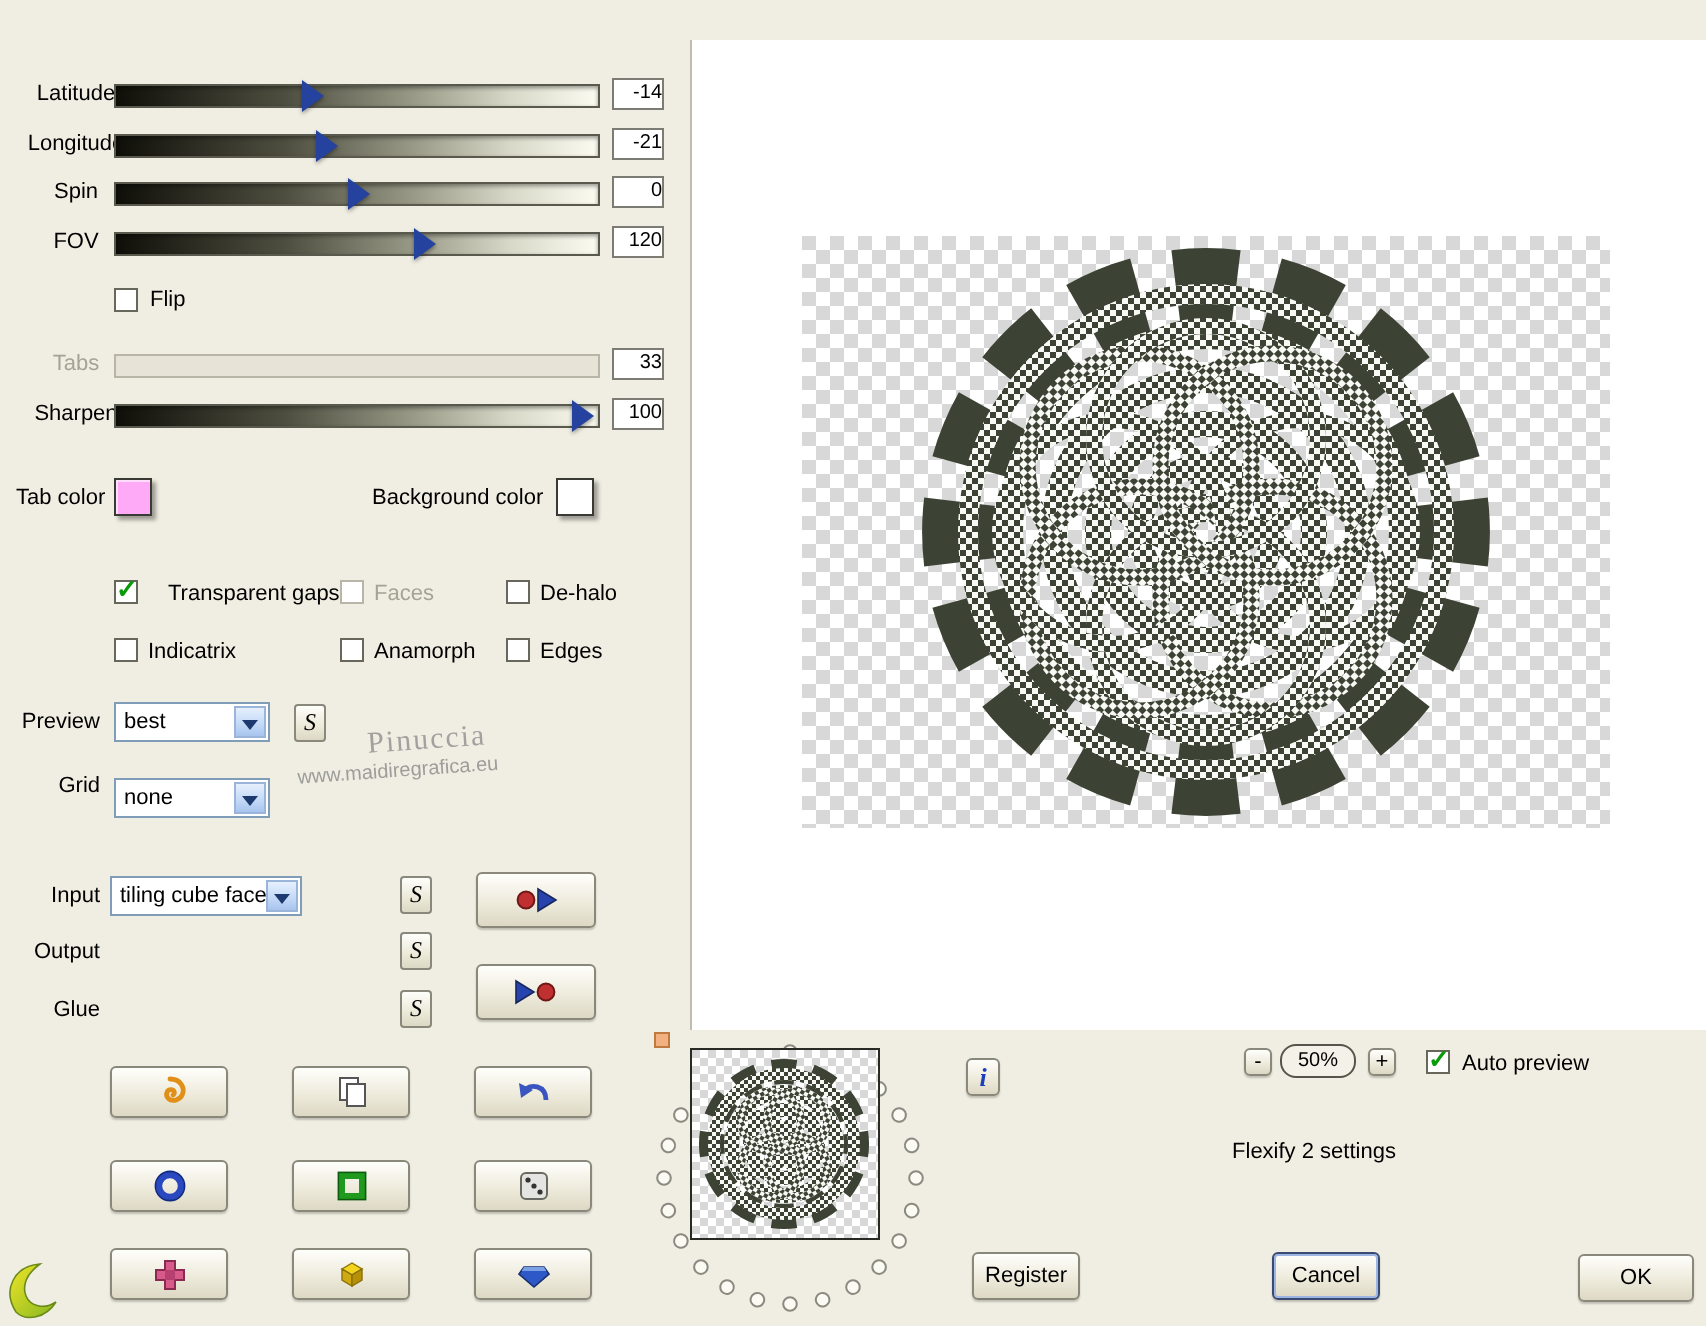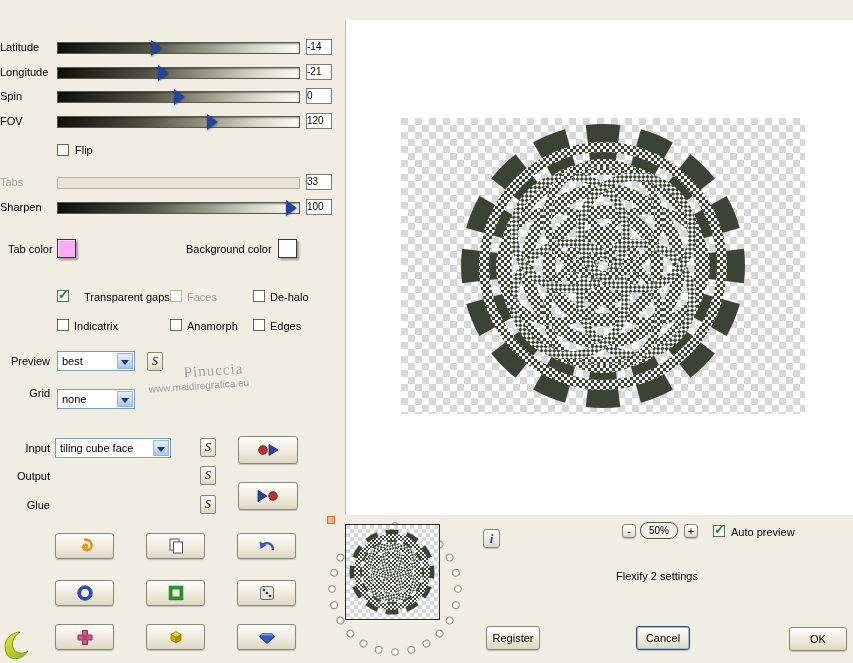--- a/index.html
+++ b/index.html
@@ -7,32 +7,32 @@
   body{font-family:"Liberation Sans",sans-serif;font-size:11px;color:#000;}
   #root{position:relative;width:853px;height:663px;background:#f0eee2;overflow:hidden;}
 
   
   .titlebar{position:absolute;left:0;top:0;width:853px;height:19px;
     background:linear-gradient(180deg,#5a9cfc 0%,#2a70ee 12%,#0c53d8 55%,#0a47b8 100%);
     color:#fff;font-weight:bold;font-size:12px;line-height:19px;padding-left:7px;
     text-shadow:1px 1px 1px #03277a;}
 
   
-  .slabel{position:absolute;left:0;width:52px;text-align:left;line-height:18px;}
+  .slabel{position:absolute;left:12px;width:52px;text-align:center;line-height:18px;}
   .ddlabel{position:absolute;left:0;width:50px;text-align:right;line-height:20px;}
   .dis{color:#a5a296;}
   .track{position:absolute;left:57px;width:243px;height:12px;border:1px solid #5a594e;
     background:linear-gradient(90deg,#0f0f09 0%,#4e4e40 35%,#9a9a88 62%,#d9d9c9 82%,#fbfbf1 100%);
     box-shadow:inset 0 1px 2px rgba(0,0,0,.4);}
   .track.tdis{background:#e7e4d7;border:1px solid #b9b6a8;box-shadow:none;}
   .marker{position:absolute;top:-3px;width:0;height:0;margin-left:-5px;
     border-top:8px solid transparent;border-bottom:8px solid transparent;border-left:11px solid #24429e;
     filter:drop-shadow(0 1px 1px rgba(0,0,0,.4));}
   .vbox{position:absolute;left:306px;width:26px;height:16px;border:1px solid #7c7c74;background:#fff;
-    text-align:left;line-height:14px;font-size:10px;}
+    text-align:right;line-height:14px;font-size:10px;}
   .cb{position:absolute;width:12px;height:12px;border:1px solid #68675c;background:#fff;}
   .cb.cdis{border-color:#b9b6a8;}
   .cb.on::after{content:"✓";position:absolute;left:0px;top:-4px;color:#0a9a0a;font-weight:bold;font-size:13px;}
   .cblabel{position:absolute;line-height:13px;}
   .swatch{position:absolute;width:19px;height:19px;border:1px solid #3a3a34;
     box-shadow:2px 2px 2px rgba(0,0,0,.35), inset 1px 1px 0 rgba(255,255,255,.6);}
   .dd{position:absolute;height:20px;border:1px solid #7f9db9;background:#fff;}
   .ddtext{position:absolute;left:4px;top:0;line-height:18px;white-space:nowrap;}
   .dda{position:absolute;right:1px;top:1px;width:16px;height:16px;
     background:linear-gradient(180deg,#e6f0fd 0%,#c2d8f6 60%,#a8c4ee 100%);border:1px solid #9ab4da;}
@@ -144,21 +144,21 @@
     <span class="ddtext">none</span>
     <span class="dda"></span>
   </div>
 
   <div class="wm">
     <div class="wm1">Pinuccia</div>
     <div class="wm2">www.maidiregrafica.eu</div>
   </div>
 
   <span class="ddlabel" style="top:438px">Input</span>
-  <div class="dd" style="left:55px;top:438px;width:116px">
+  <div class="dd" style="left:55px;top:438px;width:96px">
     <span class="ddtext">tiling cube face</span>
     <span class="dda"></span>
   </div>
   <div class="sbtn" style="left:200px;top:438px">S</div>
   <div class="btn" style="left:238px;top:436px;width:60px;height:28px">
     <svg width="26" height="18" viewBox="0 0 26 18">
       <circle cx="8" cy="9" r="4.2" fill="#c03030" stroke="#701818" stroke-width="1"></circle>
       <polygon points="14,3.5 14,14.5 23,9" fill="#2743ae" stroke="#16285e" stroke-width="0.8"></polygon>
     </svg>
   </div>

